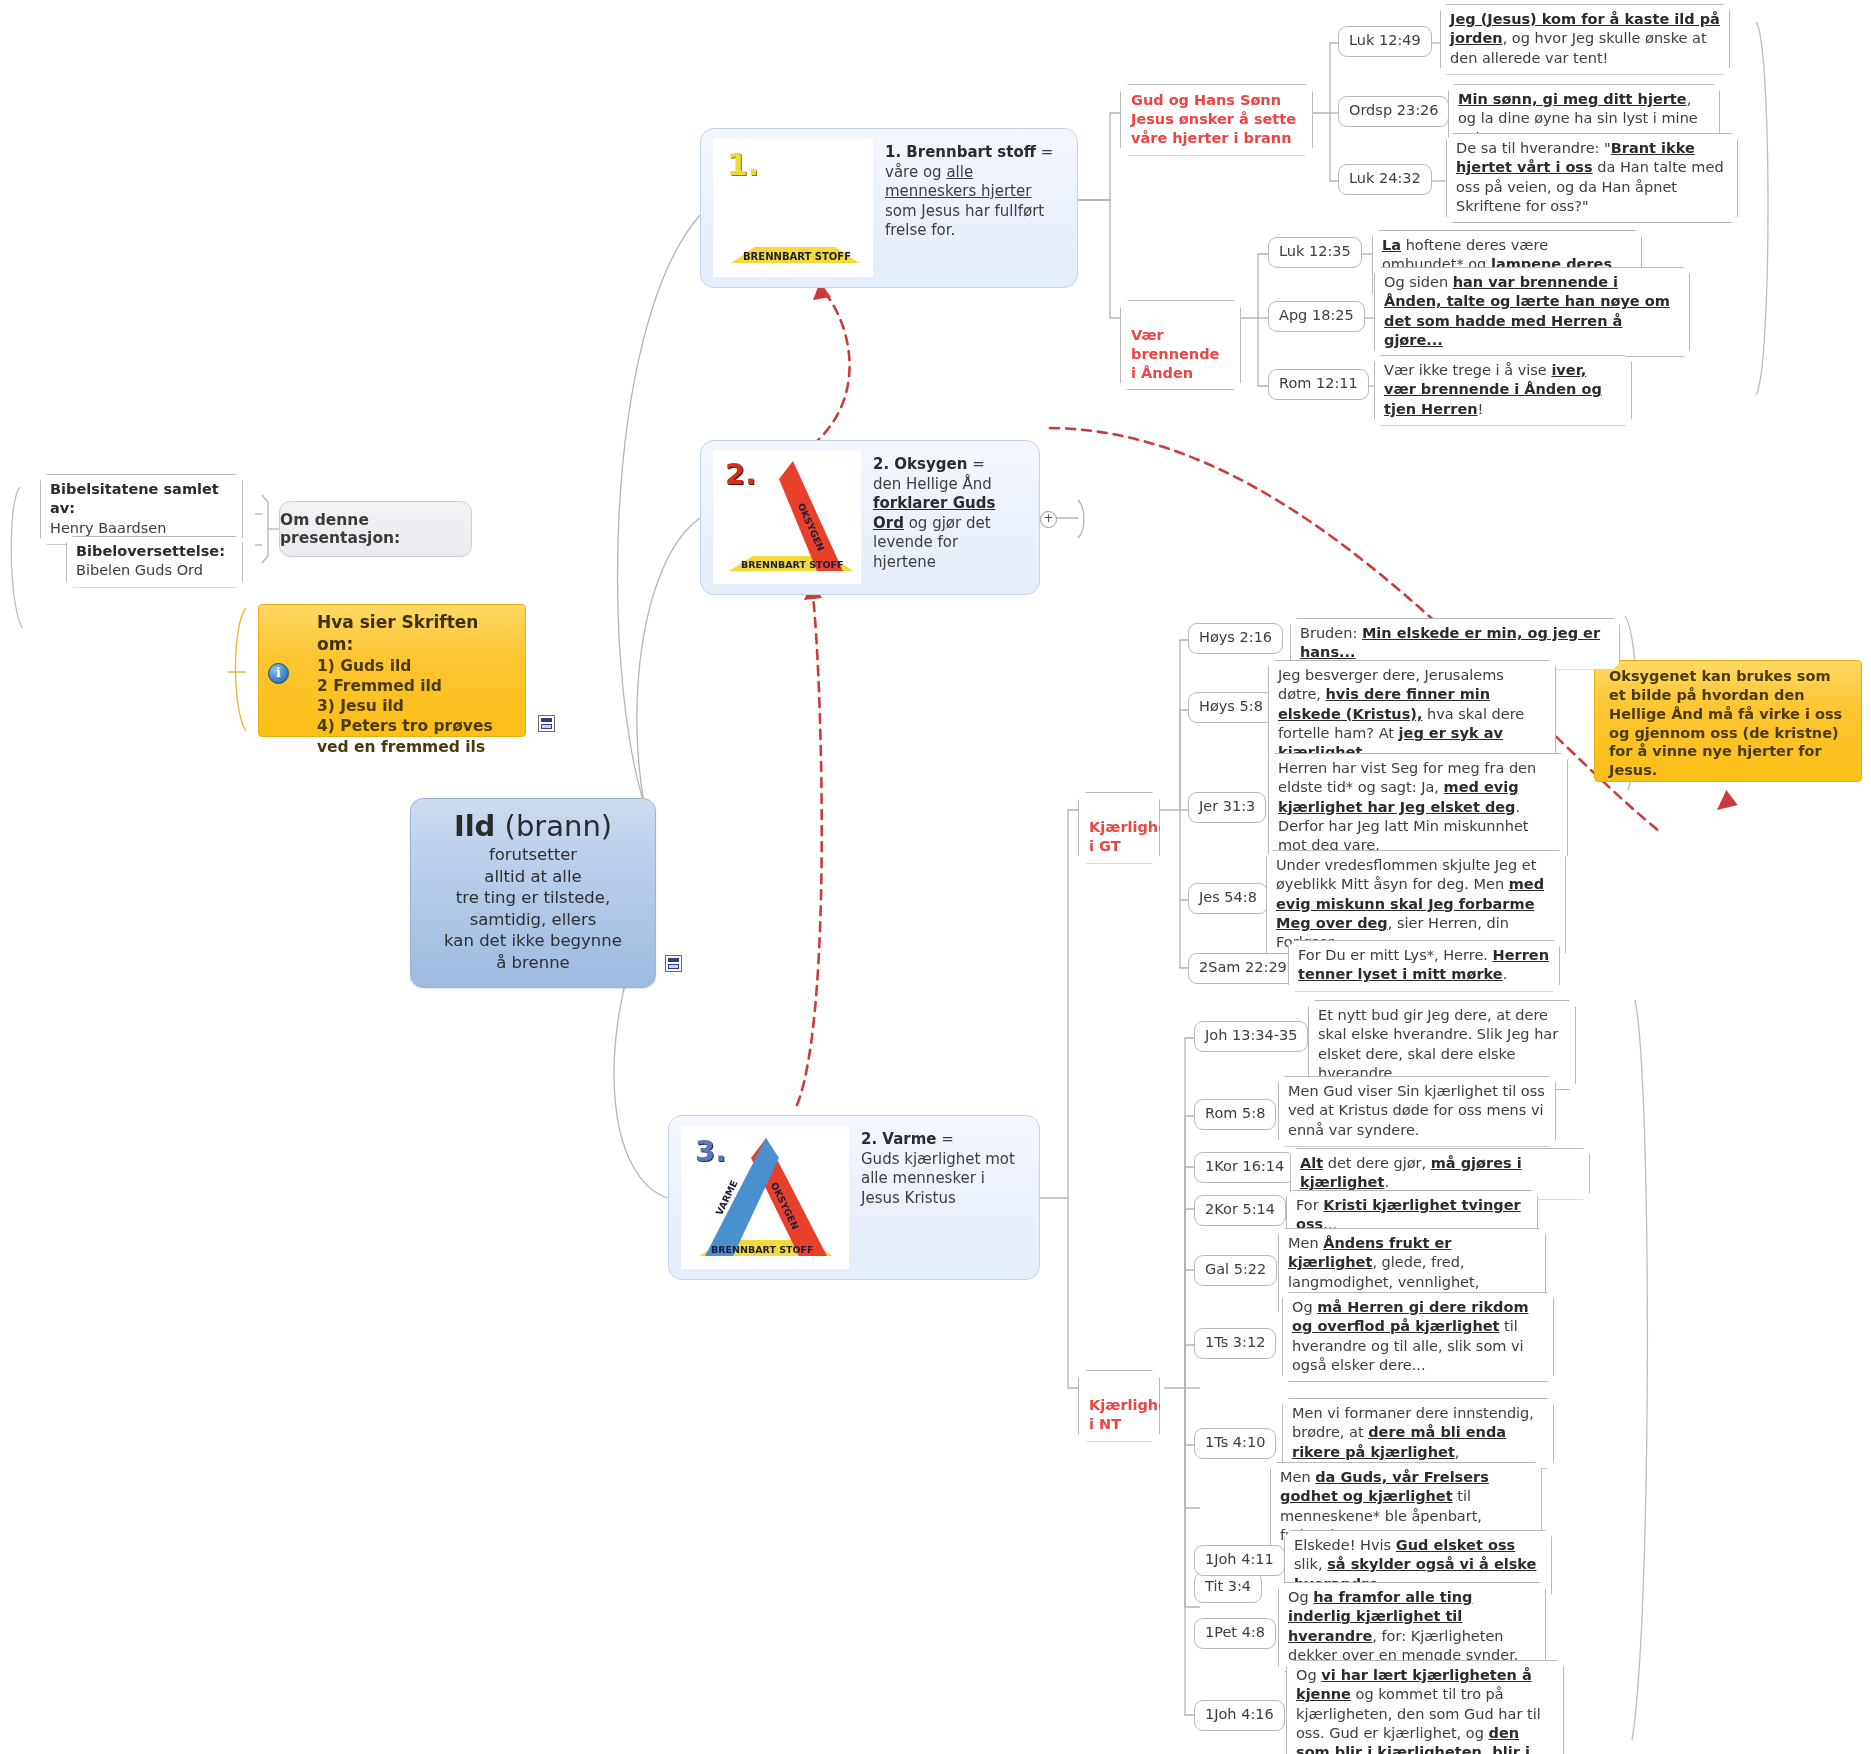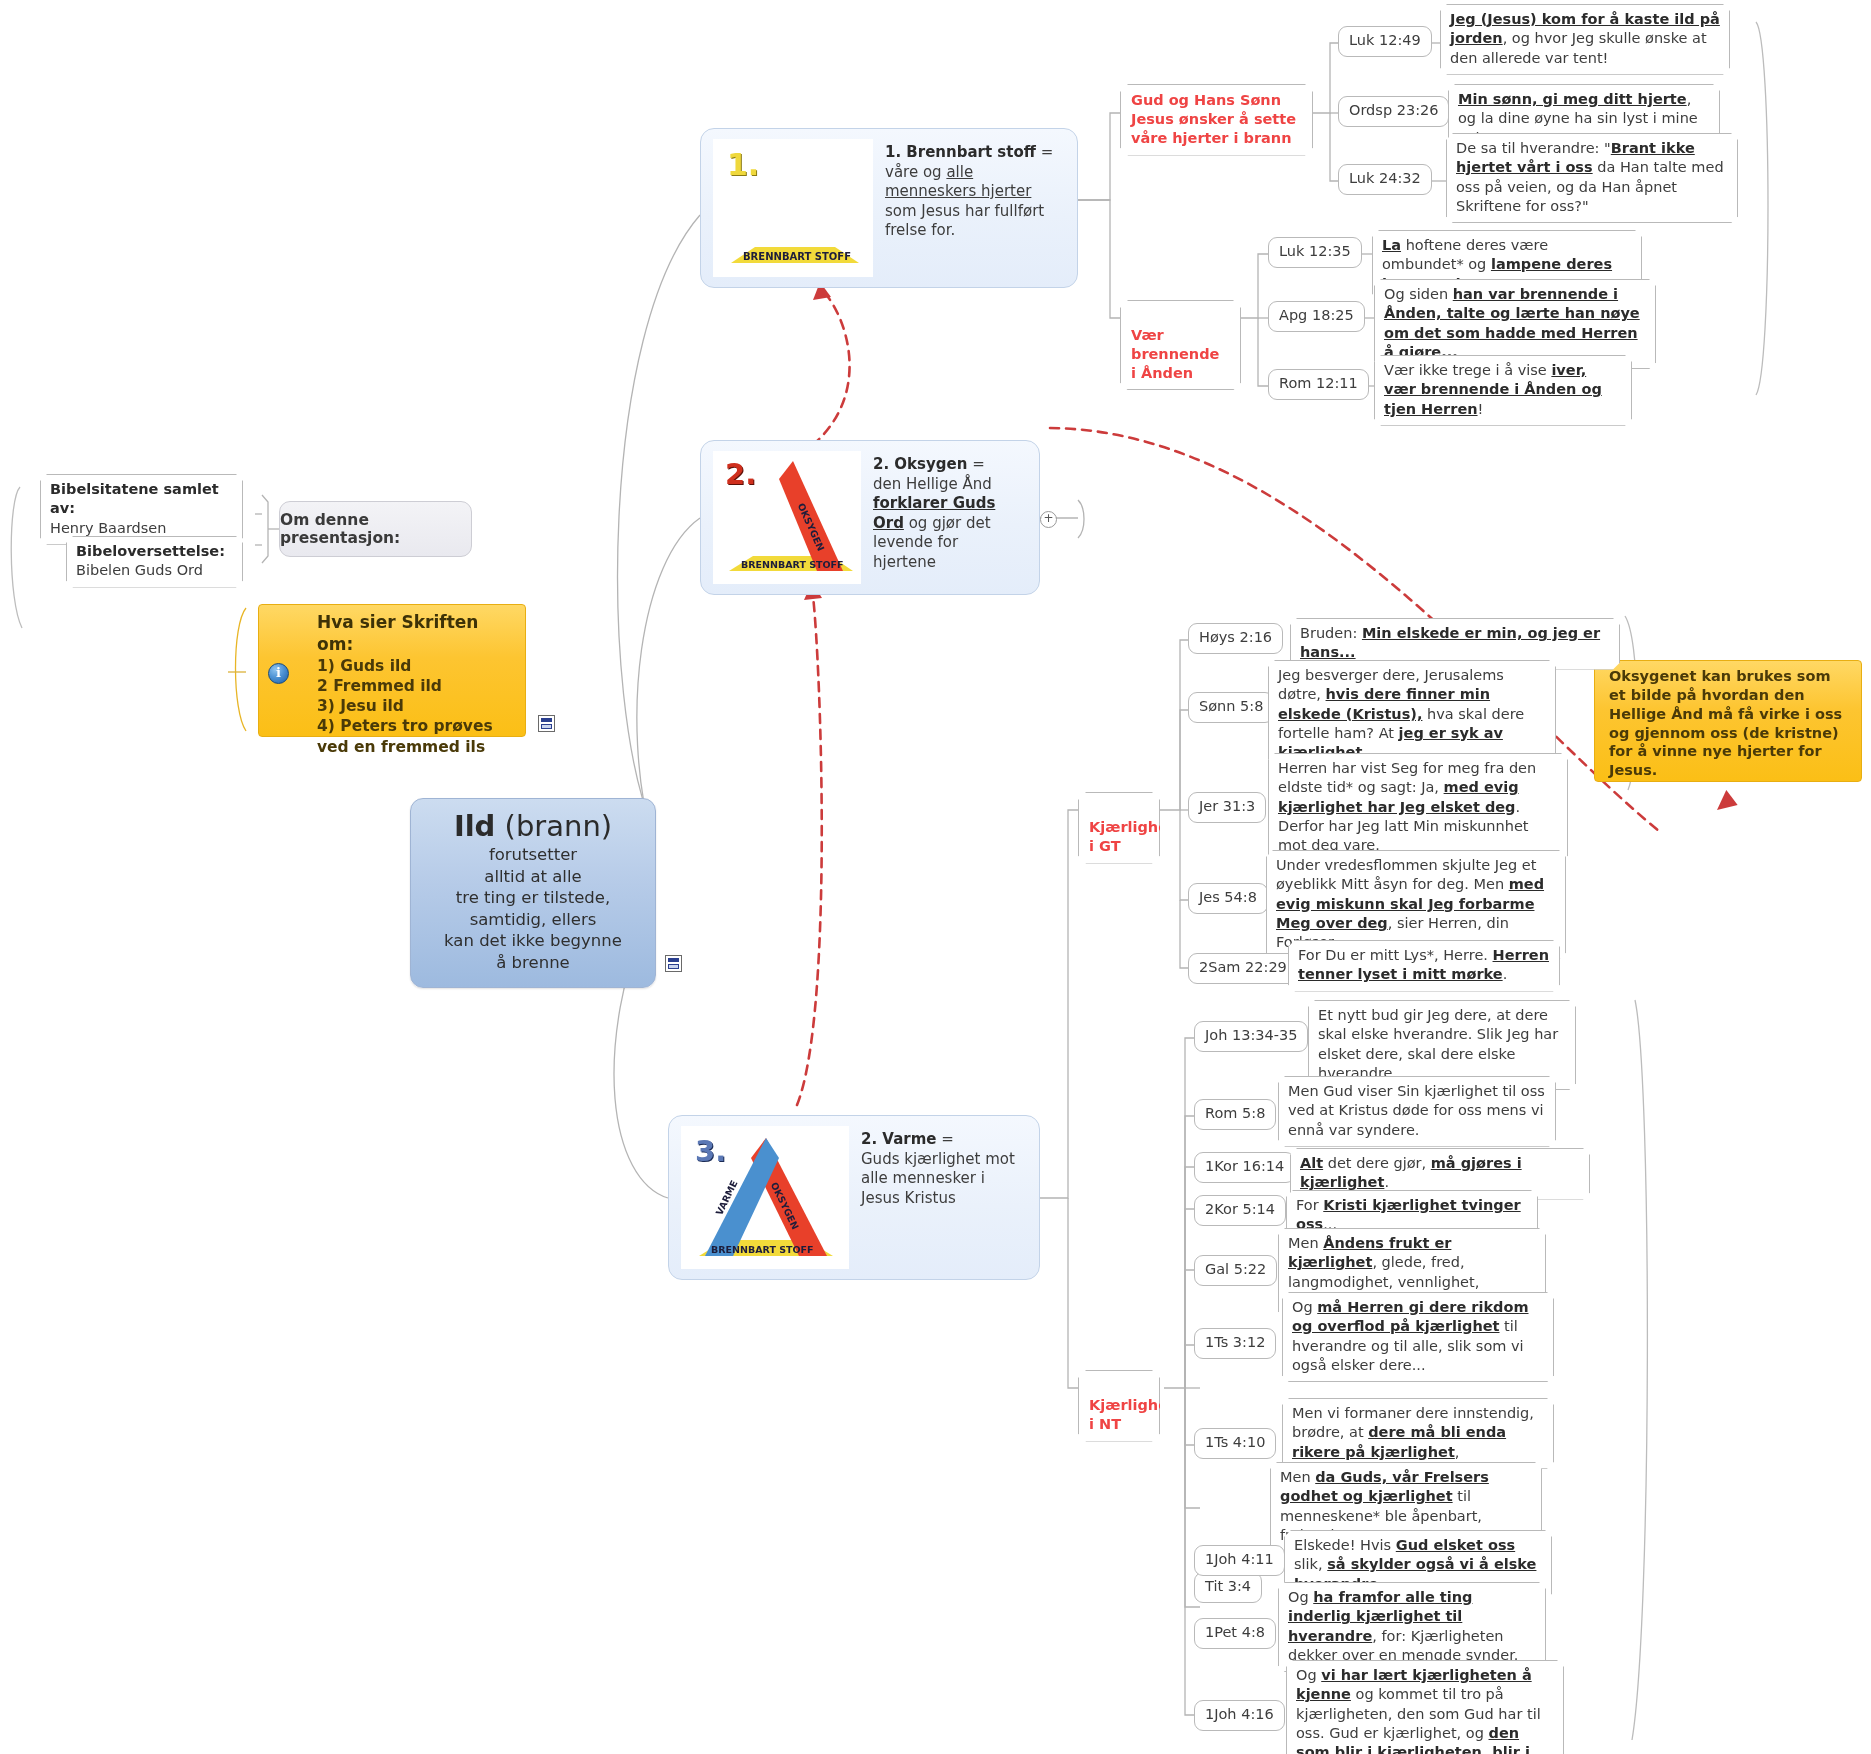--- a/index.html
+++ b/index.html
@@ -345,39 +345,39 @@
   <div class="bub" style="left:1446px;top:133px;width:292px;">
     <span>De sa til hverandre: "<b>Brant ikke hjertet vårt i oss</b> da Han talte med oss på veien, og da Han åpnet Skriftene for oss?"</span></div>
 
   <div class="ref" style="left:1268px;top:237px;">
     <span>Luk 12:35</span></div>
   <div class="bub" style="left:1372px;top:230px;width:270px;">
     <span><b>La</b> hoftene deres være ombundet* og <b>lampene deres brennende</b></span></div>
 
   <div class="ref" style="left:1268px;top:301px;">
     <span>Apg 18:25</span></div>
-  <div class="bub" style="left:1374px;top:279px;width:282px;">
+  <div class="bub" style="left:1374px;top:267px;width:316px;">
     <span>Og siden <b>han var brennende i Ånden, talte og lærte han nøye om det som hadde med Herren å gjøre...</b></span></div>
 
   <div class="ref" style="left:1268px;top:369px;">
     <span>Rom 12:11</span></div>
   <div class="bub" style="left:1374px;top:355px;width:258px;">
     <span>Vær ikke trege i å vise <b>iver, vær brennende i Ånden og tjen Herren</b>!</span></div>
 
   <div class="yellow" style="left:1594px;top:660px;width:268px;height:122px;font-size:14.5px;line-height:1.3;">
     <span>Oksygenet kan brukes som et bilde på hvordan den Hellige Ånd må få virke i oss og gjennom oss (de kristne) for å vinne nye hjerter for Jesus.</span>
   </div>
 
   <div class="ref" style="left:1188px;top:623px;">
     <span>Høys 2:16</span></div>
   <div class="bub" style="left:1290px;top:618px;width:330px;">
     <span>Bruden: <b>Min elskede er min, og jeg er hans...</b></span></div>
 
   <div class="ref" style="left:1188px;top:692px;">
-    <span>Sønn 5:8</span></div>
+    <span>Høys 5:8</span></div>
   <div class="bub" style="left:1268px;top:660px;width:288px;">
     <span>Jeg besverger dere, Jerusalems døtre, <b>hvis dere finner min elskede (Kristus),</b> hva skal dere fortelle ham? At <b>jeg er syk av kjærlighet</b>.</span></div>
 
   <div class="ref" style="left:1188px;top:792px;text-align:right;">
     <span>Jer 31:3</span></div>
   <div class="bub" style="left:1268px;top:753px;width:300px;">
     <span>Herren har vist Seg for meg fra den eldste tid* og sagt: Ja, <b>med evig kjærlighet har Jeg elsket deg</b>. Derfor har Jeg latt Min miskunnhet mot deg vare.</span></div>
 
   <div class="ref" style="left:1188px;top:883px;">
     <span>Jes 54:8</span></div>

